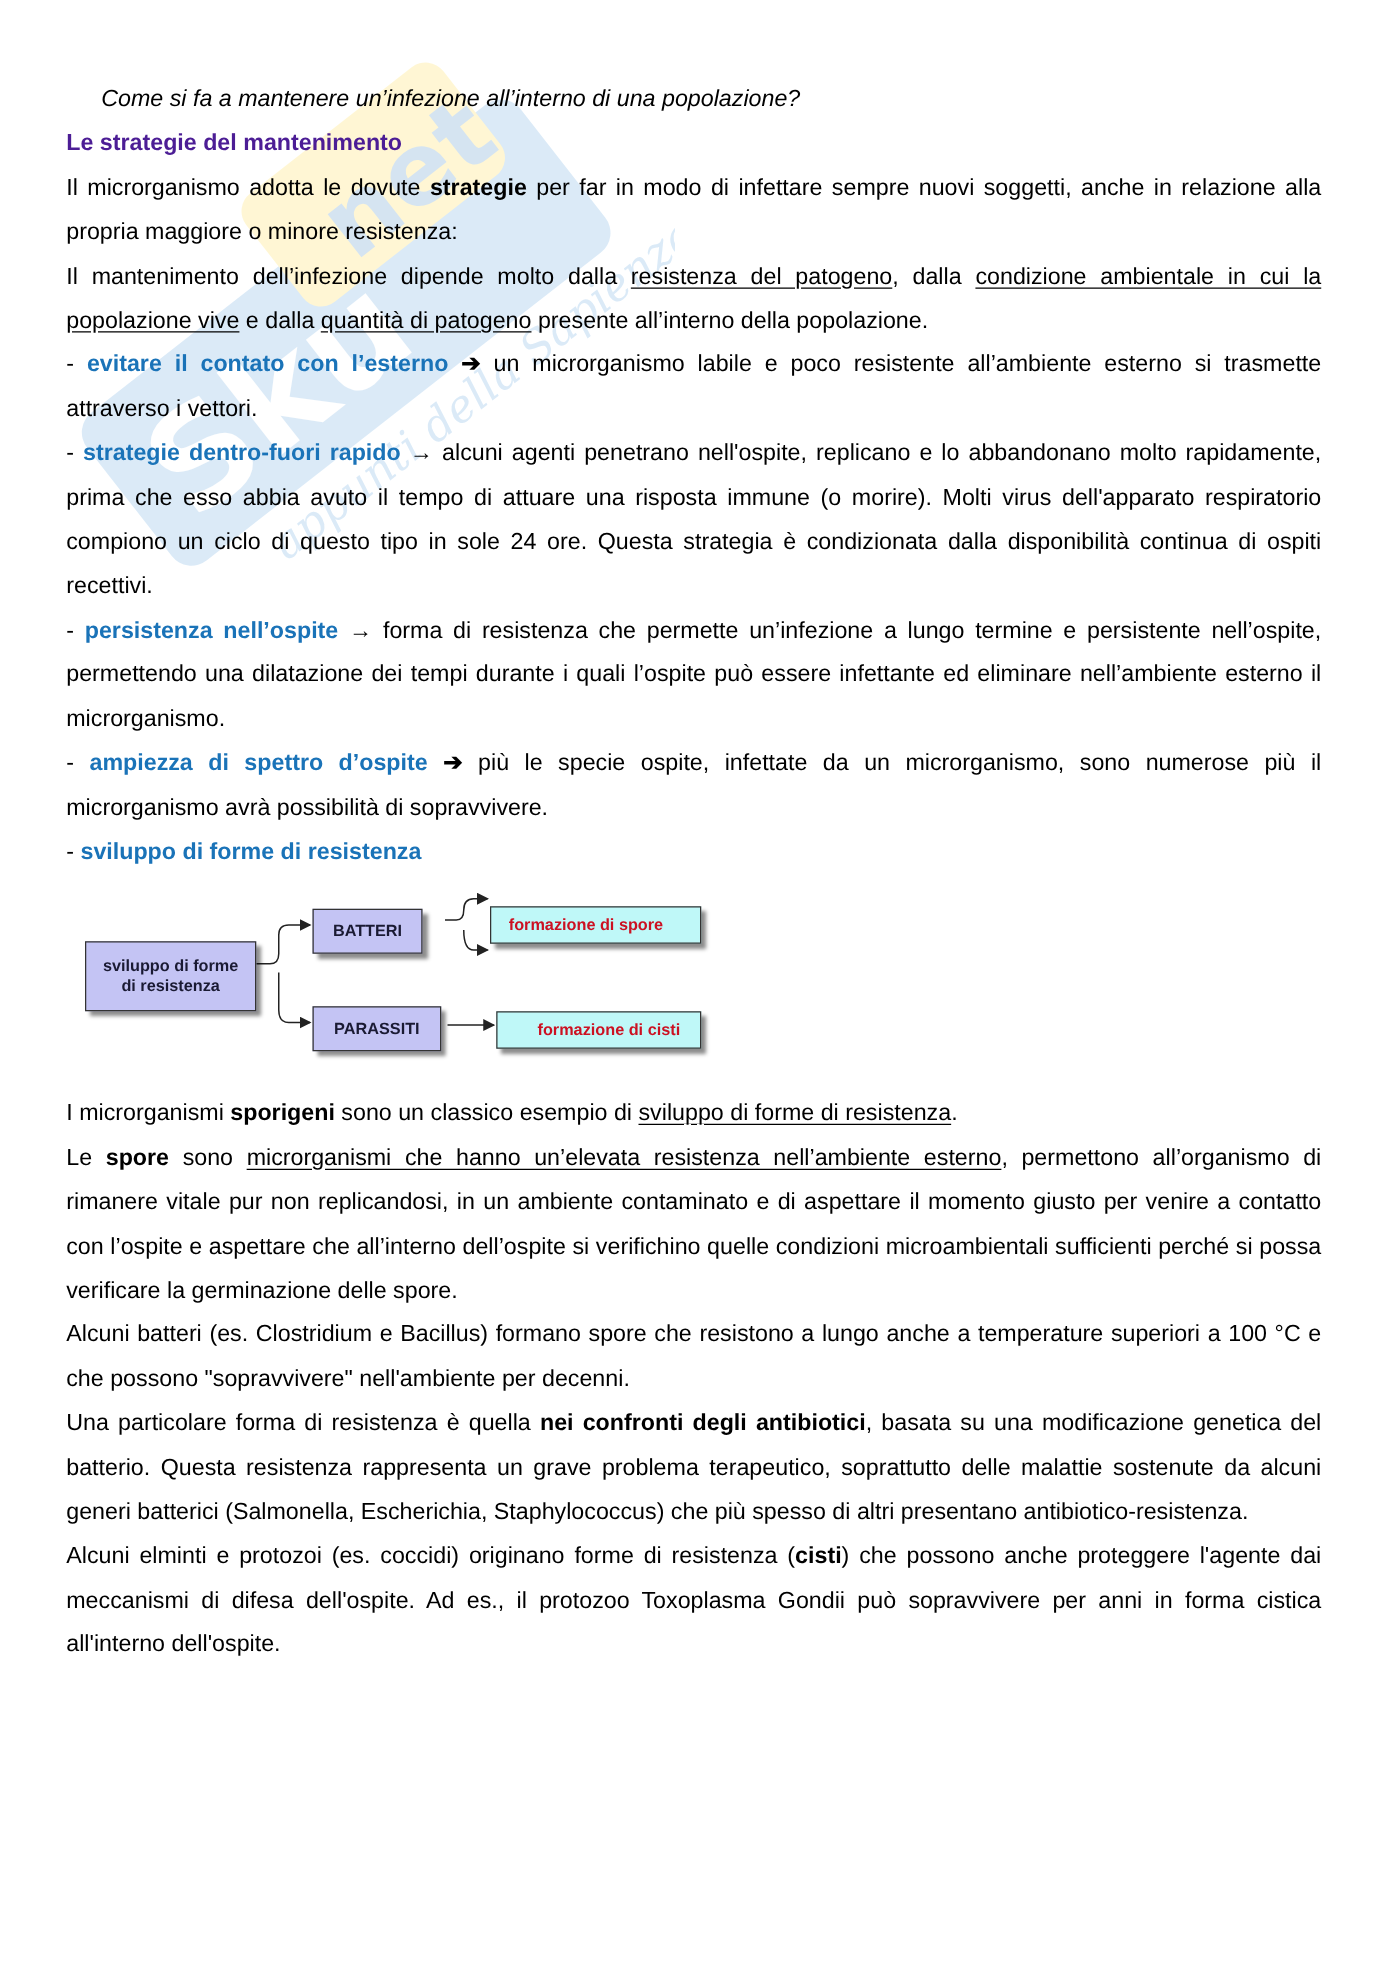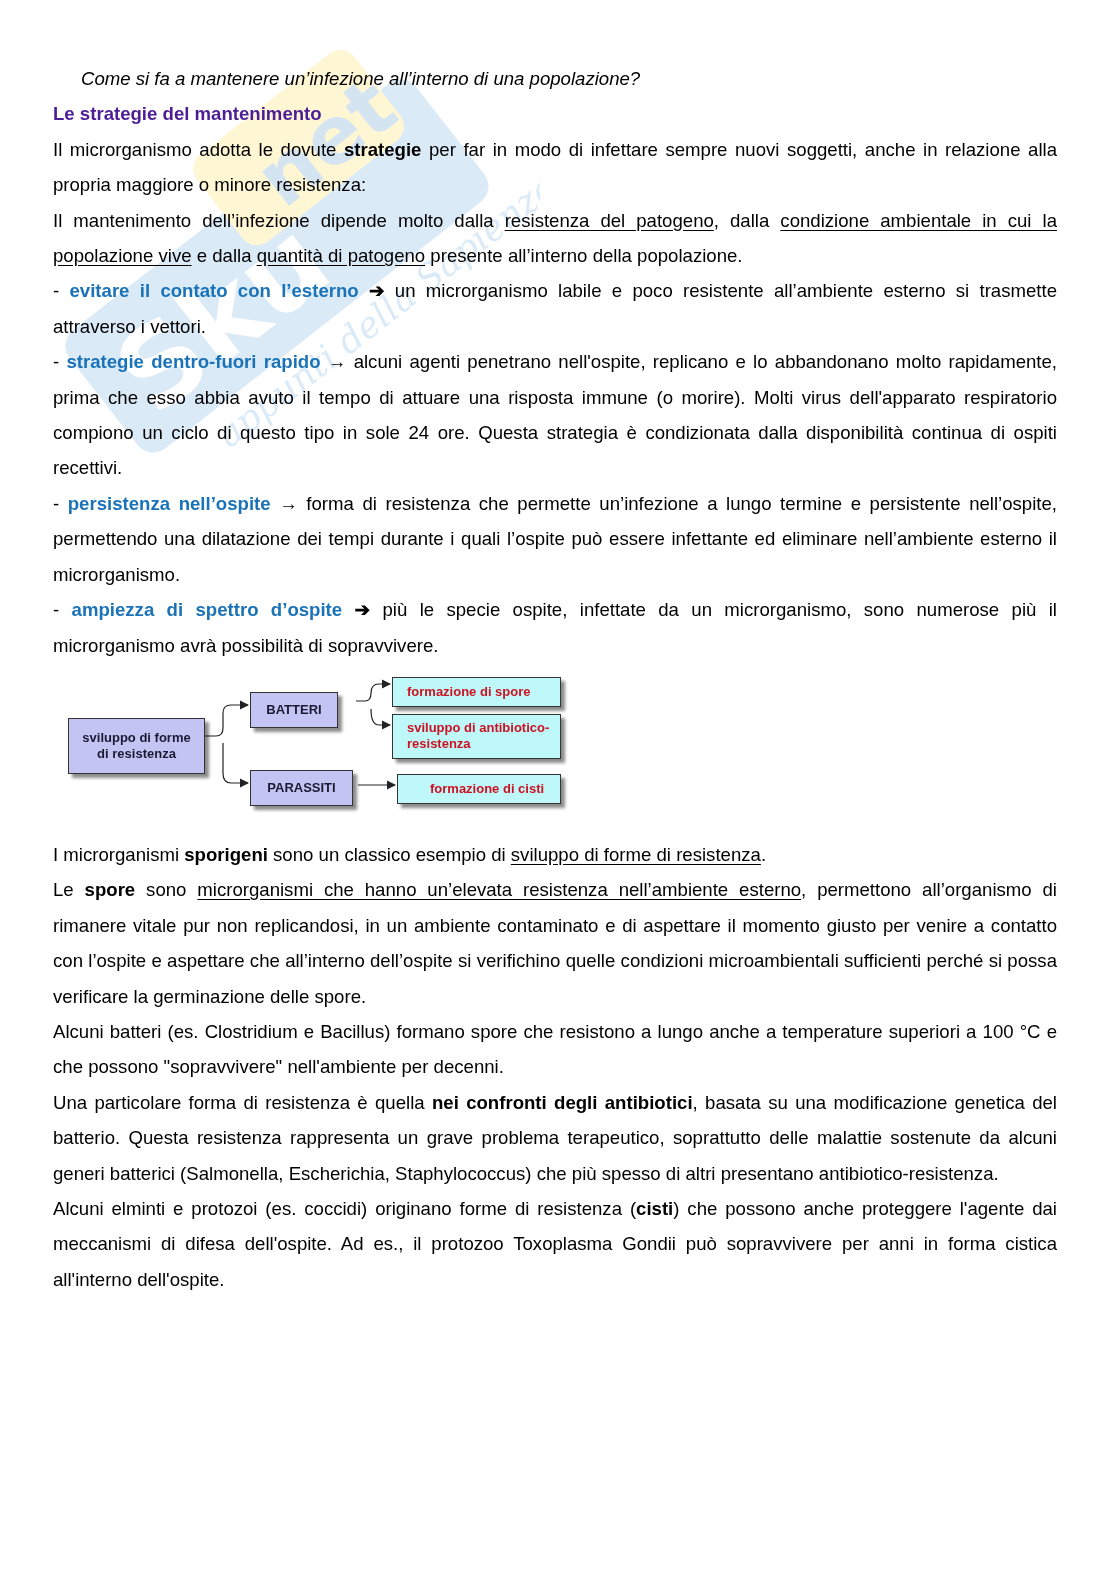--- a/index.html
+++ b/index.html
@@ -48,20 +48,21 @@
   <p class="para"><span>Il mantenimento dell’infezione dipende molto dalla </span><span class="u">resistenza del patogeno</span><span>, dalla </span><span class="u">condizione ambientale in cui la popolazione vive</span><span> e dalla </span><span class="u">quantità di patogeno</span><span> presente all’interno della popolazione.</span></p>
 
   <p class="para"><span>- </span><span class="blue">evitare il contato con l’esterno</span><span class="arrow"> ➔ </span><span> un microrganismo labile e poco resistente all’ambiente esterno si trasmette attraverso i vettori.</span></p>
 
   <p class="para"><span>- </span><span class="blue">strategie dentro-fuori rapido</span><span> → </span><span> alcuni agenti penetrano nell'ospite, replicano e lo abbandonano molto rapidamente, prima che esso abbia avuto il tempo di attuare una risposta immune (o morire). Molti virus dell'apparato respiratorio compiono un ciclo di questo tipo in sole 24 ore. Questa strategia è condizionata dalla disponibilità continua di ospiti recettivi.</span></p>
 
   <p class="para"><span>- </span><span class="blue">persistenza nell’ospite</span><span> → </span><span> forma di resistenza che permette un’infezione a lungo termine e persistente nell’ospite, permettendo una dilatazione dei tempi durante i quali l’ospite può essere infettante ed eliminare nell’ambiente esterno il microrganismo.</span></p>
 
   <p class="para"><span>- </span><span class="blue">ampiezza di spettro d’ospite</span><span class="arrow"> ➔ </span><span> più le specie ospite, infettate da un microrganismo, sono numerose più il microrganismo avrà possibilità di sopravvivere.</span></p>
 
+  <p class="para"><span>- </span><span class="blue">sviluppo di forme di resistenza</span></p>
 
   <div class="diagram">
     <svg width="520" height="150">
       <defs>
         <marker id="ah" markerWidth="8" markerHeight="8" refX="7" refY="4" orient="auto">
           <path d="M0,0 L8,4 L0,8 Z" fill="#222"></path>
         </marker>
       </defs>
 
       <path d="M152,63 L163,63 Q170,63 170,55 L170,40 Q170,32 178,32 L195,32" fill="none" stroke="#222" stroke-width="1.2" marker-end="url(#ah)"></path>
@@ -75,25 +76,22 @@
 
     <div class="box purple" style="left:15px; top:45px; width:137px; height:56px;">
       <span style="width:110px;">sviluppo di forme di resistenza</span>
     </div>
     <div class="box purple" style="left:197px; top:19px; width:88px; height:36px;">
       <span>BATTERI</span>
     </div>
     <div class="box purple" style="left:197px; top:97px; width:103px; height:36px;text-align:center;">
       <span>PARASSITI</span>
     </div>
-    <div class="box cyan" style="left:339px; top:4px; width:169px; height:30px;">
+    <div class="box cyan" style="left:339px; top:17px; width:169px; height:30px;">
       <span>formazione di spore</span>
-    </div>
-    <div class="box cyan" style="left:339px; top:41px; width:169px; height:45px;">
-      <span style="width:150px;">sviluppo di antibiotico-resistenza</span>
     </div>
     <div class="box cyan" style="left:344px; top:101px; width:164px; height:30px;padding-left:32px;">
       <span>formazione di cisti</span>
     </div>
   </div>
 
   <p class="para"><span>I microrganismi </span><b>sporigeni</b><span> sono un classico esempio di </span><span class="u">sviluppo di forme di resistenza</span><span>.</span></p>
 
   <p class="para"><span>Le </span><b>spore</b><span> sono </span><span class="u">microrganismi che hanno un’elevata resistenza nell’ambiente esterno</span><span>, permettono all’organismo di rimanere vitale pur non replicandosi, in un ambiente contaminato e di aspettare il momento giusto per venire a contatto con l’ospite e aspettare che all’interno dell’ospite si verifichino quelle condizioni microambientali sufficienti perché si possa verificare la germinazione delle spore.</span></p>
 

